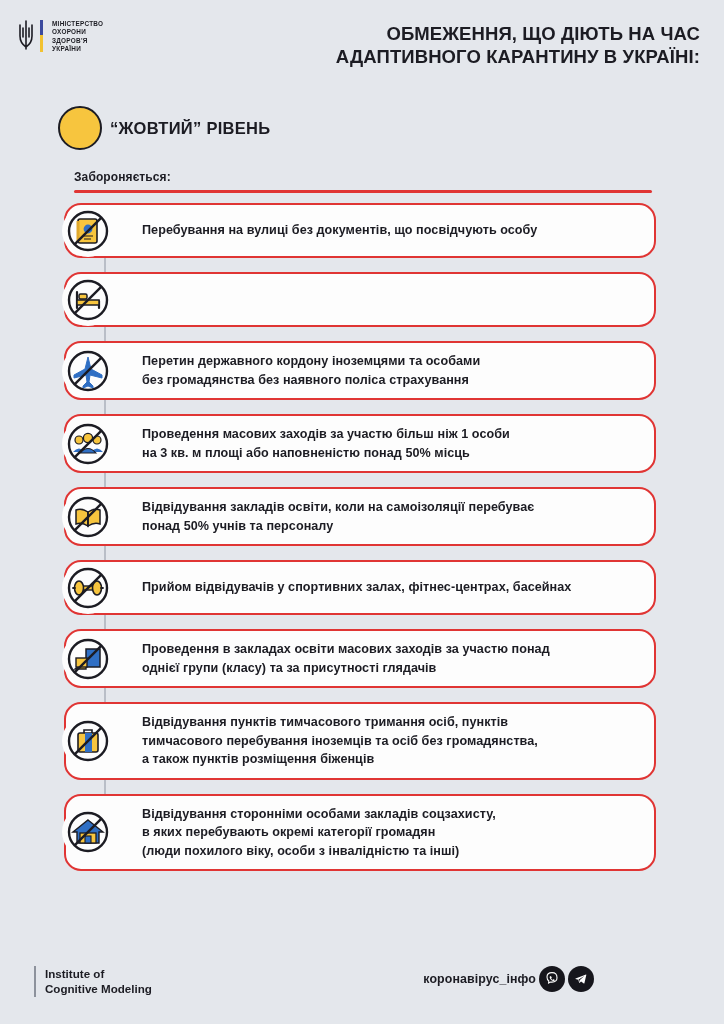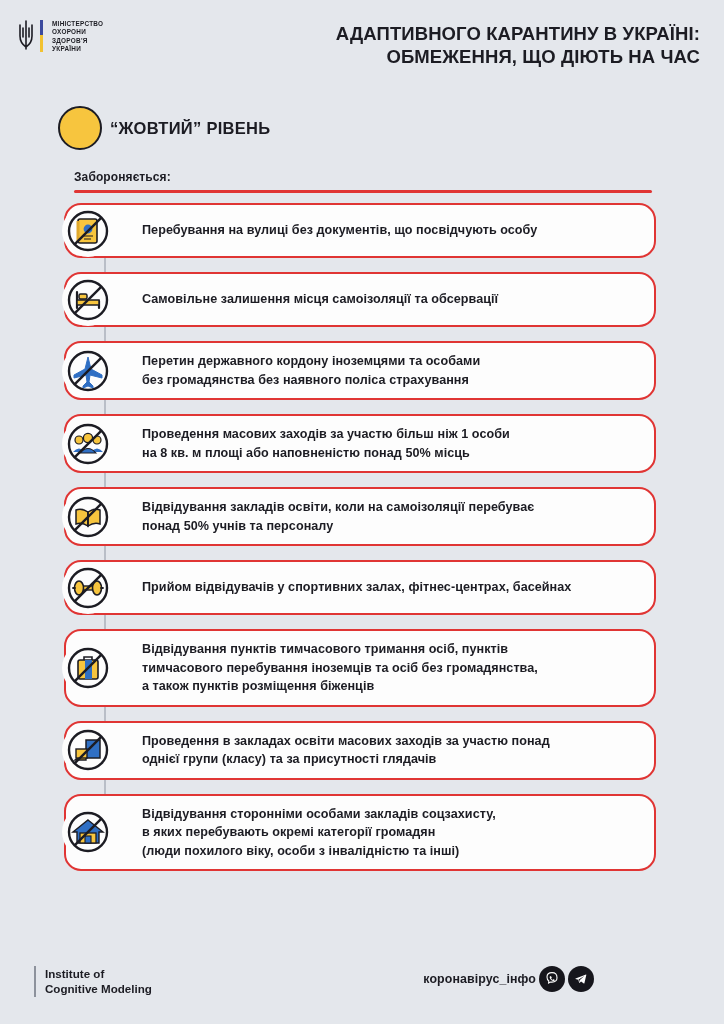--- a/index.html
+++ b/index.html
@@ -73,22 +73,22 @@
       </svg>
       <div class="logo-divider"></div>
       <div class="logo-lines">
         <span>МІНІСТЕРСТВО</span>
         <span>ОХОРОНИ</span>
         <span>ЗДОРОВ'Я</span>
         <span>УКРАЇНИ</span>
       </div>
     </div>
     <div class="title">
+      <span>ОБМЕЖЕННЯ, ЩО ДІЮТЬ НА ЧАС</span>
       <span>АДАПТИВНОГО КАРАНТИНУ В УКРАЇНІ:</span>
-      <span>ОБМЕЖЕННЯ, ЩО ДІЮТЬ НА ЧАС</span>
     </div>
   </div>
 
   <div class="level">
     <div class="level-dot"></div>
     <div class="level-label">“ЖОВТИЙ” РІВЕНЬ</div>
   </div>
 
   <div class="sec">
     <div class="sec-title">Забороняється:</div>
@@ -118,21 +118,20 @@
       <div class="card-icon">
         <svg viewBox="0 0 56 56">
           <circle cx="28" cy="28" r="26" fill="#fdfdfd"></circle>
           <path d="M17 20 v16 M39 29 v7" stroke="#1c1c23" stroke-width="2.2" stroke-linecap="round"></path>
           <rect x="17" y="28" width="22" height="5" fill="#f7c53e" stroke="#1c1c23" stroke-width="1.5"></rect>
           <rect x="19" y="22" width="8" height="5" rx="1.5" fill="#f7c53e" stroke="#1c1c23" stroke-width="1.5"></rect>
           <circle cx="28" cy="28" r="19" fill="none" stroke="#1c1c23" stroke-width="2.4"></circle>
           <line x1="14.6" y1="41.4" x2="41.4" y2="14.6" stroke="#1c1c23" stroke-width="2.4"></line>
         </svg>
       </div>
-      <div class="card-text">Самовільне залишення місця самоізоляції та обсервації</div>
     </div>
 
     <div class="card">
       <div class="card-icon">
         <svg viewBox="0 0 56 56">
           <circle cx="28" cy="28" r="26" fill="#fdfdfd"></circle>
           <path d="M28 14 L31 26 L42 32 L42 35 L30 32 L29 39 L33 43 L33 45 L28 43 L23 45 L23 43 L27 39 L26 32 L14 35 L14 32 L25 26 Z" fill="#2f6fc4" stroke="#2f6fc4" stroke-width="1"></path>
           <circle cx="28" cy="28" r="19" fill="none" stroke="#1c1c23" stroke-width="2.4"></circle>
           <line x1="14.6" y1="41.4" x2="41.4" y2="14.6" stroke="#1c1c23" stroke-width="2.4"></line>
         </svg>
@@ -149,21 +148,21 @@
           <circle cx="37" cy="24" r="4" fill="#f7c53e" stroke="#1c1c23" stroke-width="1.2"></circle>
           <path d="M13 36 q6 -7 12 0 Z" fill="#2f6fc4"></path>
           <path d="M31 36 q6 -7 12 0 Z" fill="#2f6fc4"></path>
           <circle cx="28" cy="22" r="4.6" fill="#f7c53e" stroke="#1c1c23" stroke-width="1.3"></circle>
           <path d="M20 37 q8 -9 16 0 Z" fill="#2f6fc4" stroke="#1c1c23" stroke-width="1.1"></path>
           <circle cx="28" cy="28" r="19" fill="none" stroke="#1c1c23" stroke-width="2.4"></circle>
           <line x1="14.6" y1="41.4" x2="41.4" y2="14.6" stroke="#1c1c23" stroke-width="2.4"></line>
         </svg>
       </div>
       <div class="card-text">Проведення масових заходів за участю більш ніж 1 особи
-на 8 кв. м площі або наповненістю понад 50% місць</div>
+на 3 кв. м площі або наповненістю понад 50% місць</div>
     </div>
 
     <div class="card">
       <div class="card-icon">
         <svg viewBox="0 0 56 56">
           <circle cx="28" cy="28" r="26" fill="#fdfdfd"></circle>
           <path d="M28 23 q-6 -4 -12 -2 v14 q6 -2 12 2 Z" fill="#f7c53e" stroke="#1c1c23" stroke-width="1.5"></path>
           <path d="M28 23 q6 -4 12 -2 v14 q-6 -2 -12 2 Z" fill="#f7c53e" stroke="#1c1c23" stroke-width="1.5"></path>
           <path d="M28 23 v14" stroke="#1c1c23" stroke-width="1.5"></path>
           <circle cx="28" cy="28" r="19" fill="none" stroke="#1c1c23" stroke-width="2.4"></circle>
@@ -186,45 +185,45 @@
           <line x1="14.6" y1="41.4" x2="41.4" y2="14.6" stroke="#1c1c23" stroke-width="2.4"></line>
         </svg>
       </div>
       <div class="card-text">Прийом відвідувачів у спортивних залах, фітнес-центрах, басейнах</div>
     </div>
 
     <div class="card">
       <div class="card-icon">
         <svg viewBox="0 0 56 56">
           <circle cx="28" cy="28" r="26" fill="#fdfdfd"></circle>
+          <rect x="26" y="18" width="14" height="18" fill="#2f6fc4" stroke="#1c1c23" stroke-width="1.5"></rect>
+          <path d="M15 38 L26 30 L26 38 Z" fill="#f7c53e" stroke="#1c1c23" stroke-width="1.4"></path>
+          <rect x="16" y="27" width="11" height="9" fill="#f7c53e" stroke="#1c1c23" stroke-width="1.4"></rect>
+          <circle cx="28" cy="28" r="19" fill="none" stroke="#1c1c23" stroke-width="2.4"></circle>
+          <line x1="14.6" y1="41.4" x2="41.4" y2="14.6" stroke="#1c1c23" stroke-width="2.4"></line>
+        </svg>
+      </div>
+      <div class="card-text">Проведення в закладах освіти масових заходів за участю понад
+однієї групи (класу) та за присутності глядачів</div>
+    </div>
+
+    <div class="card">
+      <div class="card-icon">
+        <svg viewBox="0 0 56 56">
+          <circle cx="28" cy="28" r="26" fill="#fdfdfd"></circle>
           <path d="M24 20 v-3 h8 v3" fill="none" stroke="#1c1c23" stroke-width="1.6"></path>
           <rect x="18" y="20" width="20" height="19" rx="2" fill="#f7c53e" stroke="#1c1c23" stroke-width="1.6"></rect>
           <rect x="25" y="20" width="7" height="19" fill="#2f6fc4"></rect>
           <circle cx="28" cy="28" r="19" fill="none" stroke="#1c1c23" stroke-width="2.4"></circle>
           <line x1="14.6" y1="41.4" x2="41.4" y2="14.6" stroke="#1c1c23" stroke-width="2.4"></line>
         </svg>
       </div>
       <div class="card-text">Відвідування пунктів тимчасового тримання осіб, пунктів
 тимчасового перебування іноземців та осіб без громадянства,
 а також пунктів розміщення біженців</div>
-    </div>
-
-    <div class="card">
-      <div class="card-icon">
-        <svg viewBox="0 0 56 56">
-          <circle cx="28" cy="28" r="26" fill="#fdfdfd"></circle>
-          <rect x="26" y="18" width="14" height="18" fill="#2f6fc4" stroke="#1c1c23" stroke-width="1.5"></rect>
-          <path d="M15 38 L26 30 L26 38 Z" fill="#f7c53e" stroke="#1c1c23" stroke-width="1.4"></path>
-          <rect x="16" y="27" width="11" height="9" fill="#f7c53e" stroke="#1c1c23" stroke-width="1.4"></rect>
-          <circle cx="28" cy="28" r="19" fill="none" stroke="#1c1c23" stroke-width="2.4"></circle>
-          <line x1="14.6" y1="41.4" x2="41.4" y2="14.6" stroke="#1c1c23" stroke-width="2.4"></line>
-        </svg>
-      </div>
-      <div class="card-text">Проведення в закладах освіти масових заходів за участю понад
-однієї групи (класу) та за присутності глядачів</div>
     </div>
 
     <div class="card">
       <div class="card-icon">
         <svg viewBox="0 0 56 56">
           <circle cx="28" cy="28" r="26" fill="#fdfdfd"></circle>
           <path d="M28 16 L43 28 L39 28 L39 39 L17 39 L17 28 L13 28 Z" fill="#2f6fc4" stroke="#1c1c23" stroke-width="1.4"></path>
           <rect x="20" y="29" width="16" height="10" fill="#f7c53e" stroke="#1c1c23" stroke-width="1.3"></rect>
           <rect x="25" y="32" width="6" height="7" fill="#2f6fc4" stroke="#1c1c23" stroke-width="1.1"></rect>
           <circle cx="28" cy="28" r="19" fill="none" stroke="#1c1c23" stroke-width="2.4"></circle>

